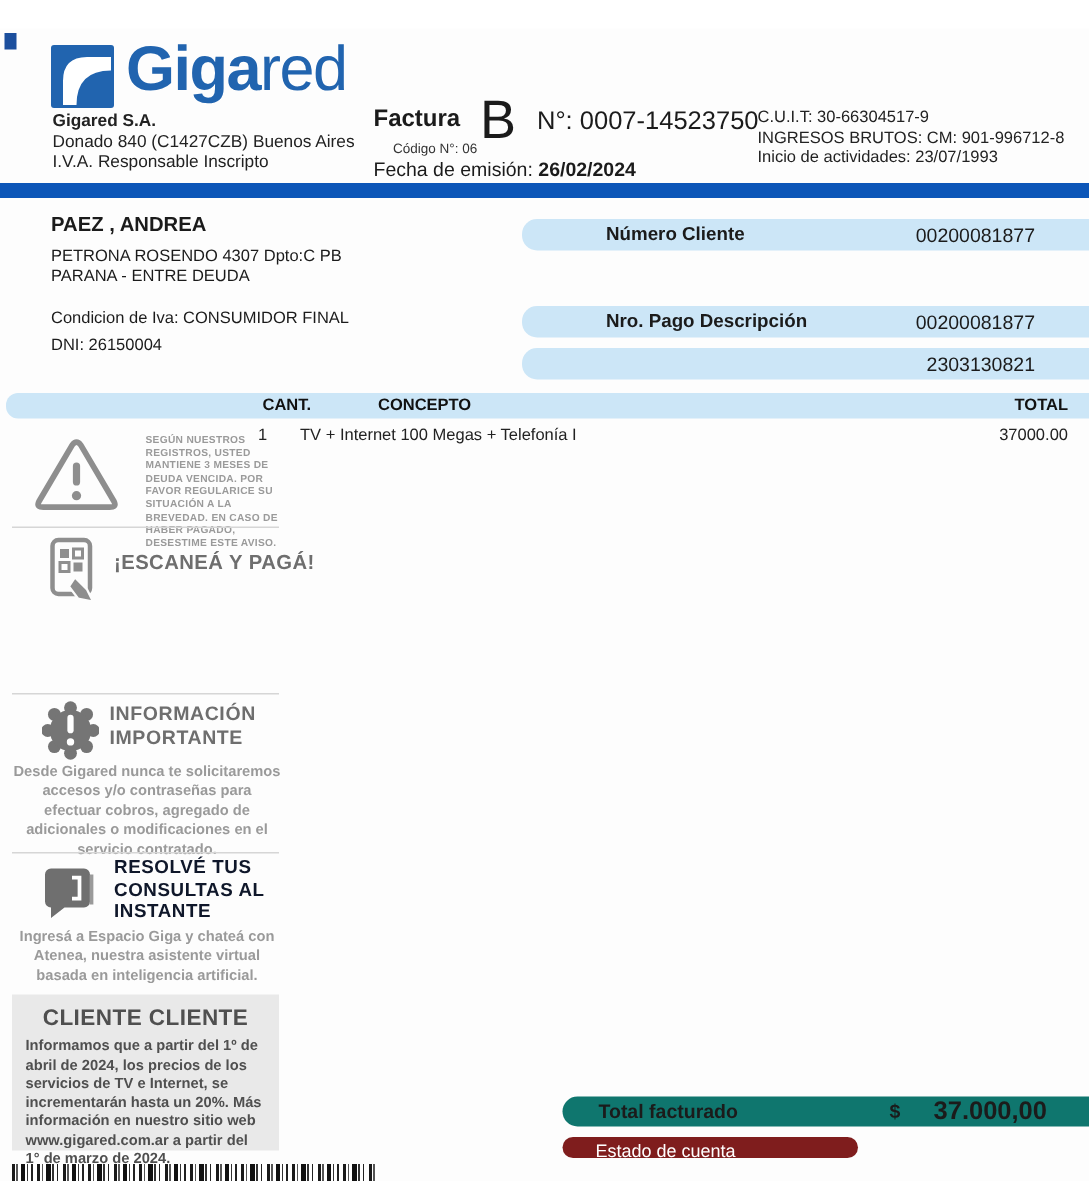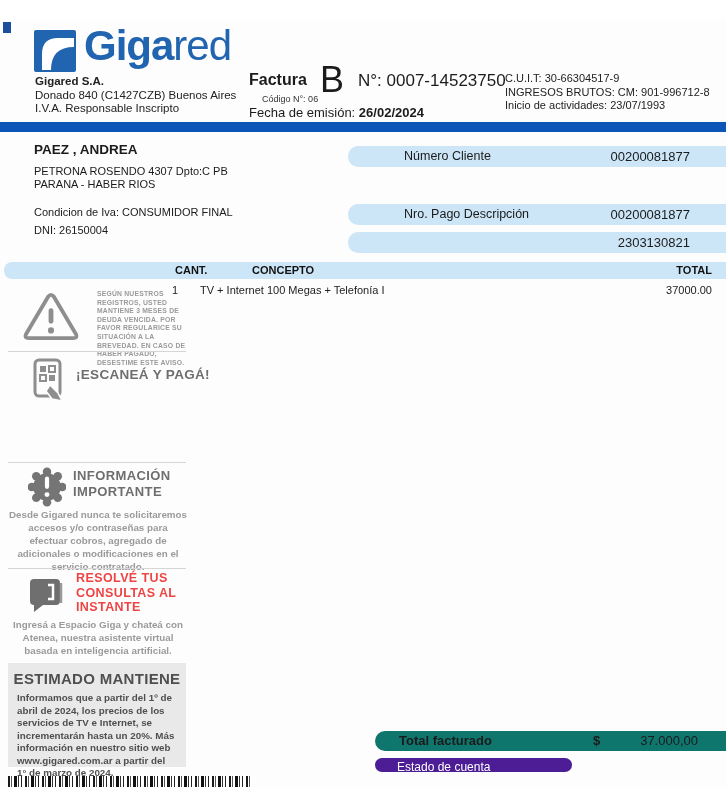--- a/index.html
+++ b/index.html
@@ -23,21 +23,21 @@
   #fiscal-block{left:505px;top:53px;font-size:11px;line-height:13.5px;color:#222;}
   #header-divider{left:0;top:103px;width:726px;height:10px;background:#0c56b8;}
 
   
   #customer-name{left:34px;top:123px;font-size:13.5px;font-weight:bold;}
   #customer-addr{left:34px;top:146px;font-size:11px;line-height:13px;}
   #customer-iva{left:34px;top:187px;font-size:11px;}
   #customer-dni{left:34px;top:205px;font-size:11px;}
 
   .field-bar{left:348px;width:378px;height:21px;background:#cce6f7;border-radius:10px 0 0 10px;}
-  .field-bar .lbl{position:absolute;left:20px;top:0;line-height:21px;font-size:12.5px;font-weight:normal;color:#1b1b1b;padding-left:36px;}
+  .field-bar .lbl{position:absolute;left:20px;top:0;line-height:21px;font-size:12.5px;font-weight:bold;color:#1b1b1b;padding-left:36px;}
   .field-bar .val{position:absolute;right:36px;top:0;line-height:21px;font-size:13px;color:#1b1b1b;}
 
   
   #table-header{left:4px;top:243px;width:722px;height:17px;background:#cce6f7;border-radius:8px 0 0 8px;}
   #table-header span{position:absolute;top:0;line-height:17px;font-size:11px;font-weight:bold;color:#111;}
   #th-cant{left:171px;} #th-concepto{left:248px;} #th-total{right:14px;}
   .item-row span{position:absolute;top:0;font-size:11px;line-height:14px;color:#222;}
   #row-1{left:0;top:264px;width:726px;height:14px;}
   .cell-cant{left:172px;} .cell-concepto{left:200px;} .cell-total{right:14px;}
 
@@ -49,21 +49,21 @@
   #div1{top:332px;} #div2{top:443px;} #div3{top:549px;}
   #scan-icon{left:26px;top:338px;}
   #scan-title{left:76px;top:348px;font-size:13.5px;font-weight:bold;color:#6e6e6e;letter-spacing:.3px;}
   .side-body{text-align:center;font-size:9.8px;line-height:13px;color:#9a9a9a;font-weight:600;}
   #scan-body{left:10px;top:371px;width:176px;}
   #info-icon{left:28px;top:448px;}
   #info-title{left:73px;top:449px;font-size:13px;line-height:15.5px;font-weight:bold;color:#6e6e6e;
               letter-spacing:.4px;white-space:pre-line;}
   #info-body{left:8px;top:489px;width:180px;}
   #chat-icon{left:28px;top:556px;}
-  #consultas-title{left:76px;top:552px;font-size:12.5px;line-height:14.5px;font-weight:bold;color:#ef4444;
+  #consultas-title{left:76px;top:552px;font-size:12.5px;line-height:14.5px;font-weight:bold;color:#0f172a;
               letter-spacing:.4px;white-space:pre-line;}
   #consultas-body{left:10px;top:599px;width:176px;}
 
   #estimado-box{left:8px;top:644px;width:178px;height:104px;background:#e9e9e9;}
   #estimado-title{position:absolute;left:0;top:7px;width:100%;text-align:center;
                   font-size:15px;font-weight:bold;color:#4f4f4f;letter-spacing:.3px;}
   #estimado-body{position:absolute;left:9px;top:29px;width:160px;text-align:left;
                  font-size:9.8px;line-height:12.5px;font-weight:bold;color:#4f4f4f;}
 
   #barcode{left:8px;top:757px;width:244px;height:22px;background:#fff;
@@ -71,22 +71,22 @@
       #1a1a1a 0px,#1a1a1a 2px,#fff 2px,#fff 3px,
       #555 3px,#555 4px,#fff 4px,#fff 6px,
       #111 6px,#111 9px,#fff 9px,#fff 10px,
       #333 10px,#333 11px,#fff 11px,#fff 13px,
       #222 13px,#222 14px,#fff 14px,#fff 17px);}
 
   
   #total-bar{left:375px;top:712px;width:351px;height:20px;background:#0f766e;border-radius:10px 0 0 10px;}
   #total-bar .lbl{position:absolute;left:24px;line-height:20px;font-size:13px;font-weight:bold;}
   #total-bar .cur{position:absolute;left:218px;line-height:20px;font-size:13px;font-weight:bold;}
-  #total-bar .val{position:absolute;right:28px;line-height:20px;font-size:13px;font-weight:normal;text-align:center;}
-  #estado-pill{left:375px;top:739px;width:197px;height:14px;background:#4c1d95;border-radius:9px;}
+  #total-bar .val{position:absolute;right:28px;line-height:20px;font-size:17px;font-weight:bold;text-align:center;}
+  #estado-pill{left:375px;top:739px;width:197px;height:14px;background:#7f1d1d;border-radius:9px;}
   #estado-pill .lbl{position:absolute;left:22px;line-height:18px;font-size:12px;color:#fff;}
   #desc-bar{left:375px;top:769px;width:351px;height:20px;background:#cce6f7;border-radius:10px 0 0 10px;}
   #desc-bar .lbl{position:absolute;left:24px;line-height:20px;font-size:12.5px;color:#333;}
   #desc-bar .imp{position:absolute;left:235px;line-height:20px;font-size:13px;font-weight:bold;color:#111;}
 </style>
 </head>
 <body>
 
 <div id="page">
 
@@ -116,21 +116,21 @@
     <div>C.U.I.T: 30-66304517-9</div>
     <div>INGRESOS BRUTOS: CM: 901-996712-8</div>
     <div>Inicio de actividades: 23/07/1993</div>
   </div>
 
   <div class="abs" id="header-divider"></div>
 
   <div class="abs" id="customer-name">PAEZ , ANDREA</div>
   <div class="abs" id="customer-addr">
     <div>PETRONA ROSENDO 4307 Dpto:C PB</div>
-    <div>PARANA - HABER RIOS</div>
+    <div>PARANA - ENTRE DEUDA</div>
   </div>
   <div class="abs" id="customer-iva">Condicion de Iva: CONSUMIDOR FINAL</div>
   <div class="abs" id="customer-dni">DNI: 26150004</div>
 
   <div class="abs field-bar" style="top:127px;">
     <span class="lbl">Número Cliente</span>
     <span class="val">00200081877</span>
   </div>
   <div class="abs field-bar" style="top:185px;">
     <span class="lbl">Nro. Pago Descripción</span>
@@ -205,21 +205,21 @@
       <path d="M20 10 h5 v14 h-5" fill="none" stroke="#ffffff" stroke-width="2.5"></path>
       <path d="M33 8 v20" stroke="#9a9a9a" stroke-width="2.5"></path>
     </svg>
   </div>
   <div class="abs" id="consultas-title">RESOLVÉ TUS
 CONSULTAS AL
 INSTANTE</div>
   <div class="abs side-body" id="consultas-body">Ingresá a Espacio Giga y chateá con Atenea, nuestra asistente virtual basada en inteligencia artificial.</div>
 
   <div class="abs" id="estimado-box">
-    <div id="estimado-title">ESTIMADO MANTIENE</div>
+    <div id="estimado-title">CLIENTE CLIENTE</div>
     <div id="estimado-body">Informamos que a partir del 1º de abril de 2024, los precios de los servicios de TV e Internet, se incrementarán hasta un 20%. Más información en nuestro sitio web www.gigared.com.ar a partir del 1° de marzo de 2024.</div>
   </div>
 
   <div class="abs" id="barcode"></div>
 
   <div class="abs" id="total-bar">
     <span class="lbl">Total facturado</span>
     <span class="cur">$</span>
     <span class="val">37.000,00</span>
   </div>

